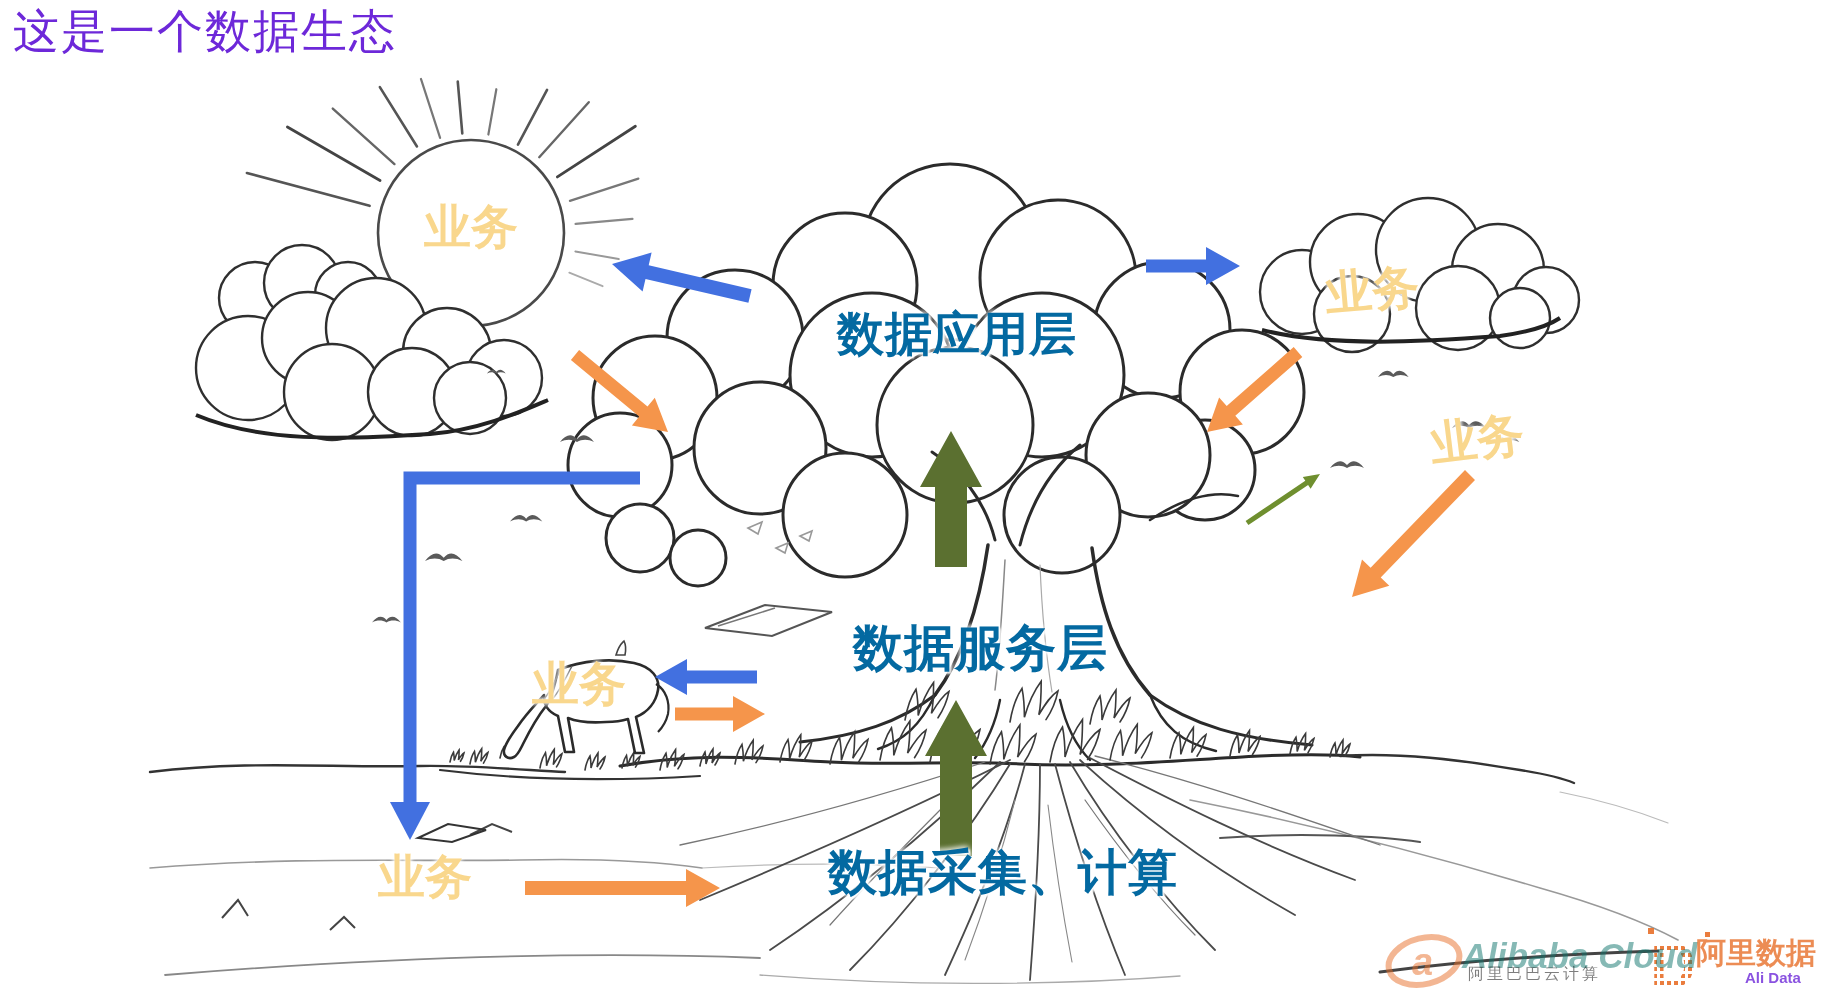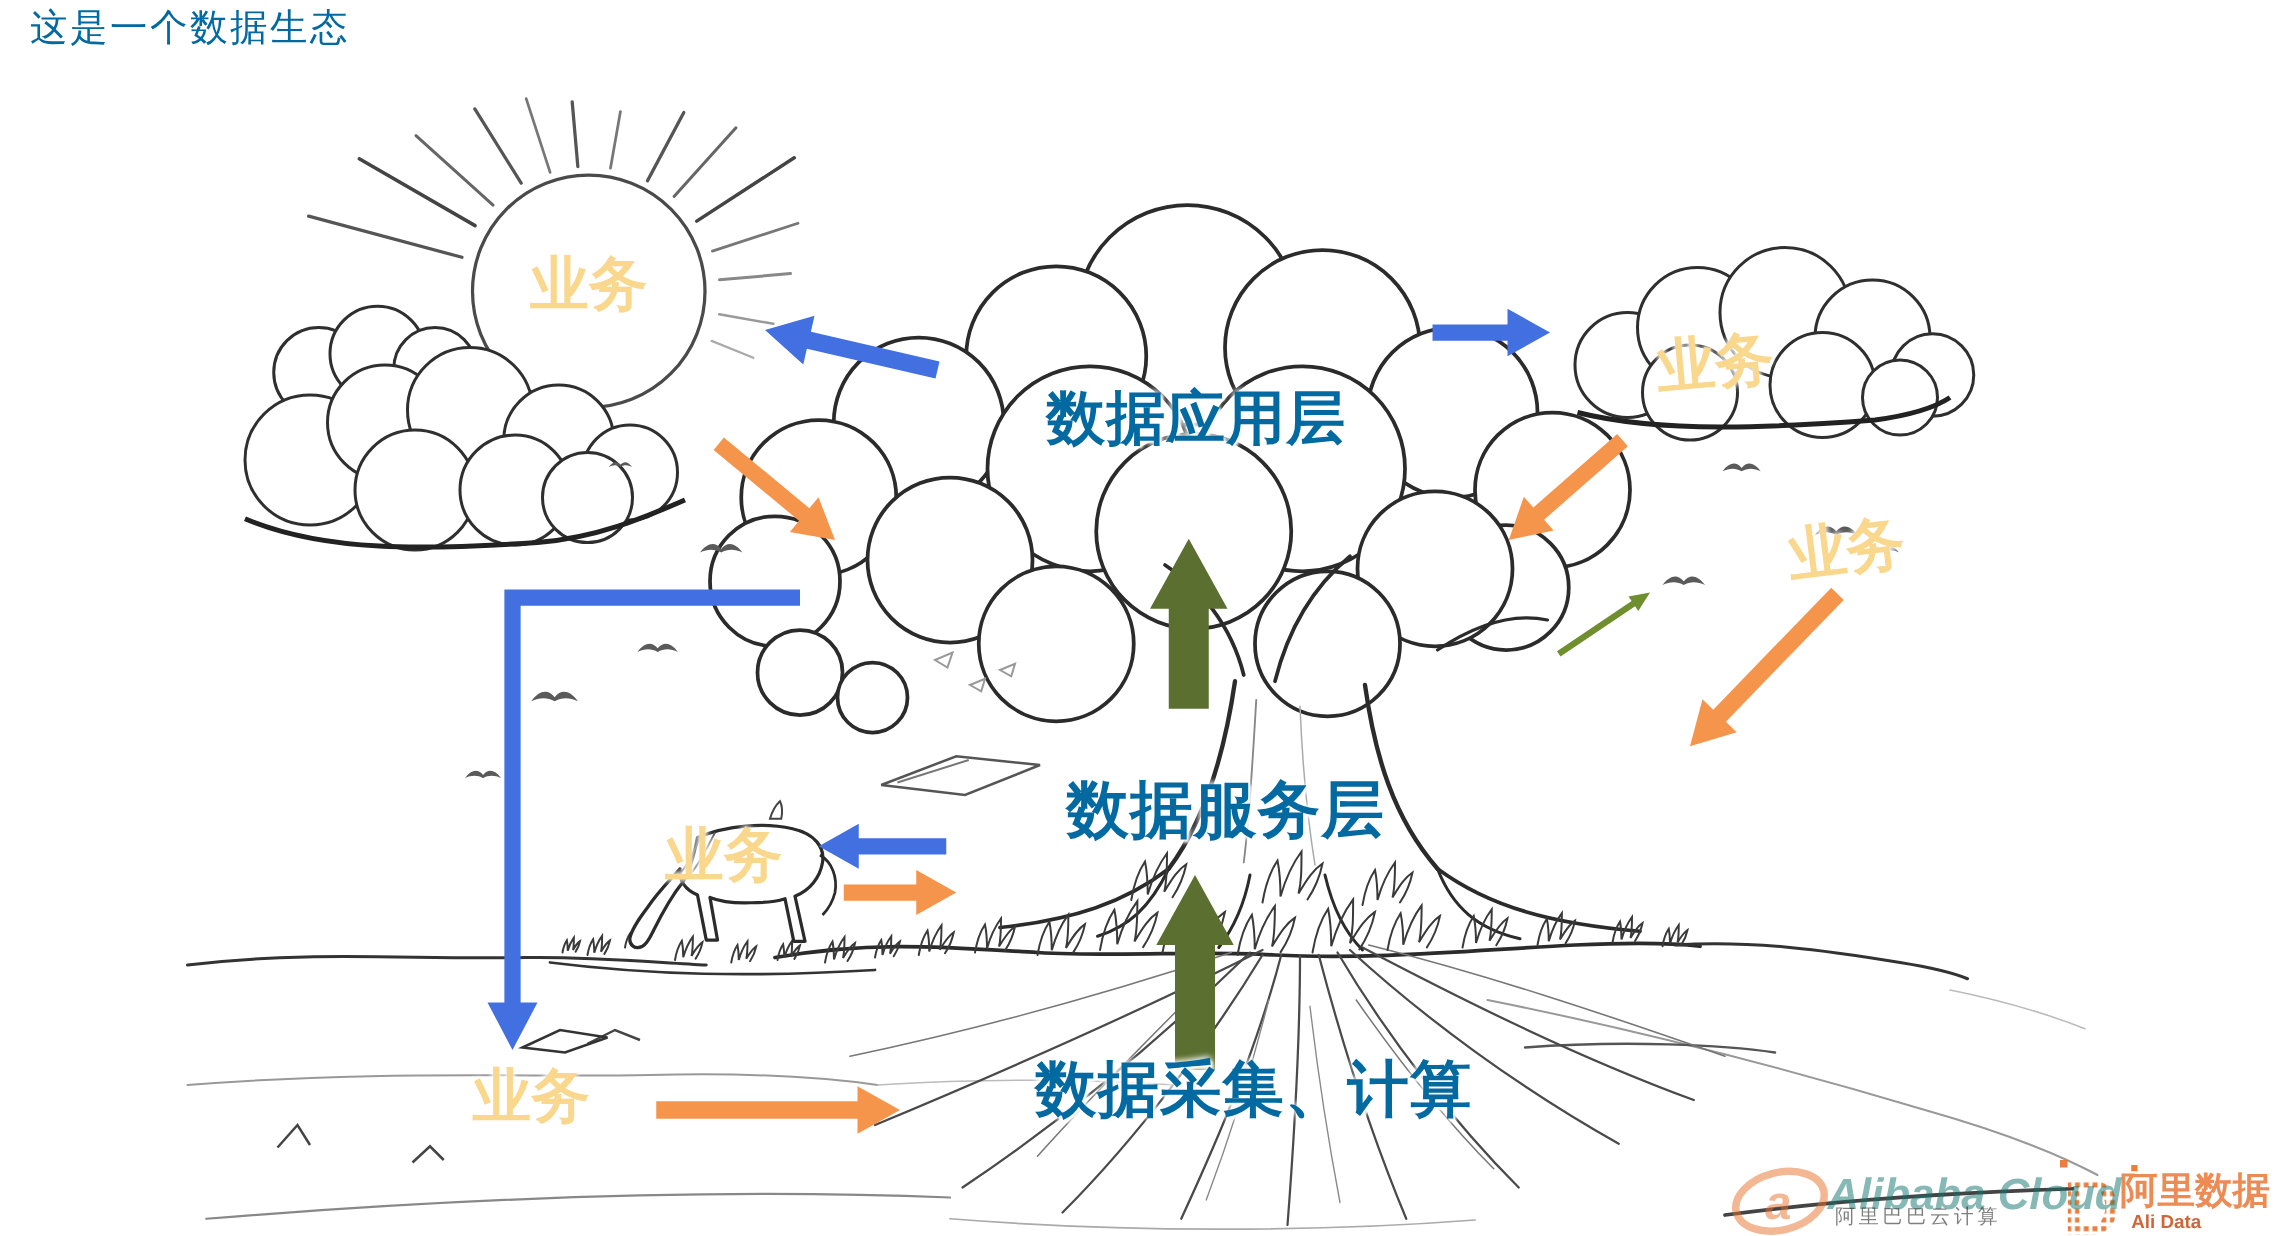--- a/index.html
+++ b/index.html
@@ -1,40 +1,40 @@
 <!DOCTYPE html>
 <html><head>
 <meta charset="utf-8">
 <style>
   html,body{margin:0;padding:0;background:#fff;}
   #stage{position:relative;width:1822px;height:989px;overflow:hidden;background:#ffffff;
          font-family:"Liberation Sans","DejaVu Sans",sans-serif;}
   #art{position:absolute;left:0;top:0;}
   .lbl{position:absolute;white-space:nowrap;line-height:1;}
-  .title{left:13px;top:8px;font-size:30px;font-weight:500;color:#0369a1;letter-spacing:2px;margin-left:11px;}
+  .title{left:13px;top:8px;font-size:46px;font-weight:500;color:#6d28d9;letter-spacing:2px;}
   .layer{color:#0369a1;font-weight:bold;
          text-shadow:0 0 6px #fff,0 0 6px #fff,2px 2px 2px rgba(255,255,255,.9);}
   .layer-app{left:837px;top:310px;font-size:47px;letter-spacing:1px;}
   .layer-svc{left:853px;top:623px;font-size:50px;letter-spacing:1px;}
   .layer-col{left:828px;top:848px;font-size:49px;letter-spacing:1px;}
   .biz{color:#f9d78d;font-weight:bold;font-size:47px;
        text-shadow:0 0 5px #fff,0 0 5px #fff;}
   .biz-sun{left:424px;top:203px;}
   .biz-cloud-right{left:1325px;top:266px;transform:rotate(-5deg);}
   .biz-far-right{left:1430px;top:415px;transform:rotate(-7deg);}
   .biz-horse{left:532px;top:660px;}
   .biz-bottom{left:378px;top:853px;}
   
   .wm{position:absolute;white-space:nowrap;line-height:1;}
   .wm-alibaba-brand{left:1462px;top:938px;font-size:35px;font-weight:bold;font-style:italic;
                     color:#0f766e;opacity:.5;}
   .wm-alibaba-cn{left:1468px;top:966px;font-size:16px;color:#000000;opacity:.5;letter-spacing:3px;}
   .wm-toutiao{left:1516px;top:932px;font-size:40px;color:#8f8f8f;opacity:.85;letter-spacing:1px;}
   .wm-alidata-cn{left:1696px;top:938px;font-size:30px;font-weight:bold;color:#e8702a;opacity:.8;}
-  .wm-alidata-en{left:1705px;top:970px;font-size:15px;font-weight:bold;color:#c2410c;opacity:.8;}
+  .wm-alidata-en{left:1745px;top:970px;font-size:15px;font-weight:bold;color:#6d28d9;opacity:.8;}
 </style>
 </head>
 <body>
 
 <div id="stage">
 
   <svg id="art" width="1822" height="989" viewBox="0 0 1822 989">
 
     <g fill="none" stroke-linecap="round">
       <path d="M150,772 C250,760 330,768 420,766 C470,765 525,770 565,772" stroke="#333" stroke-width="2.4"></path>

